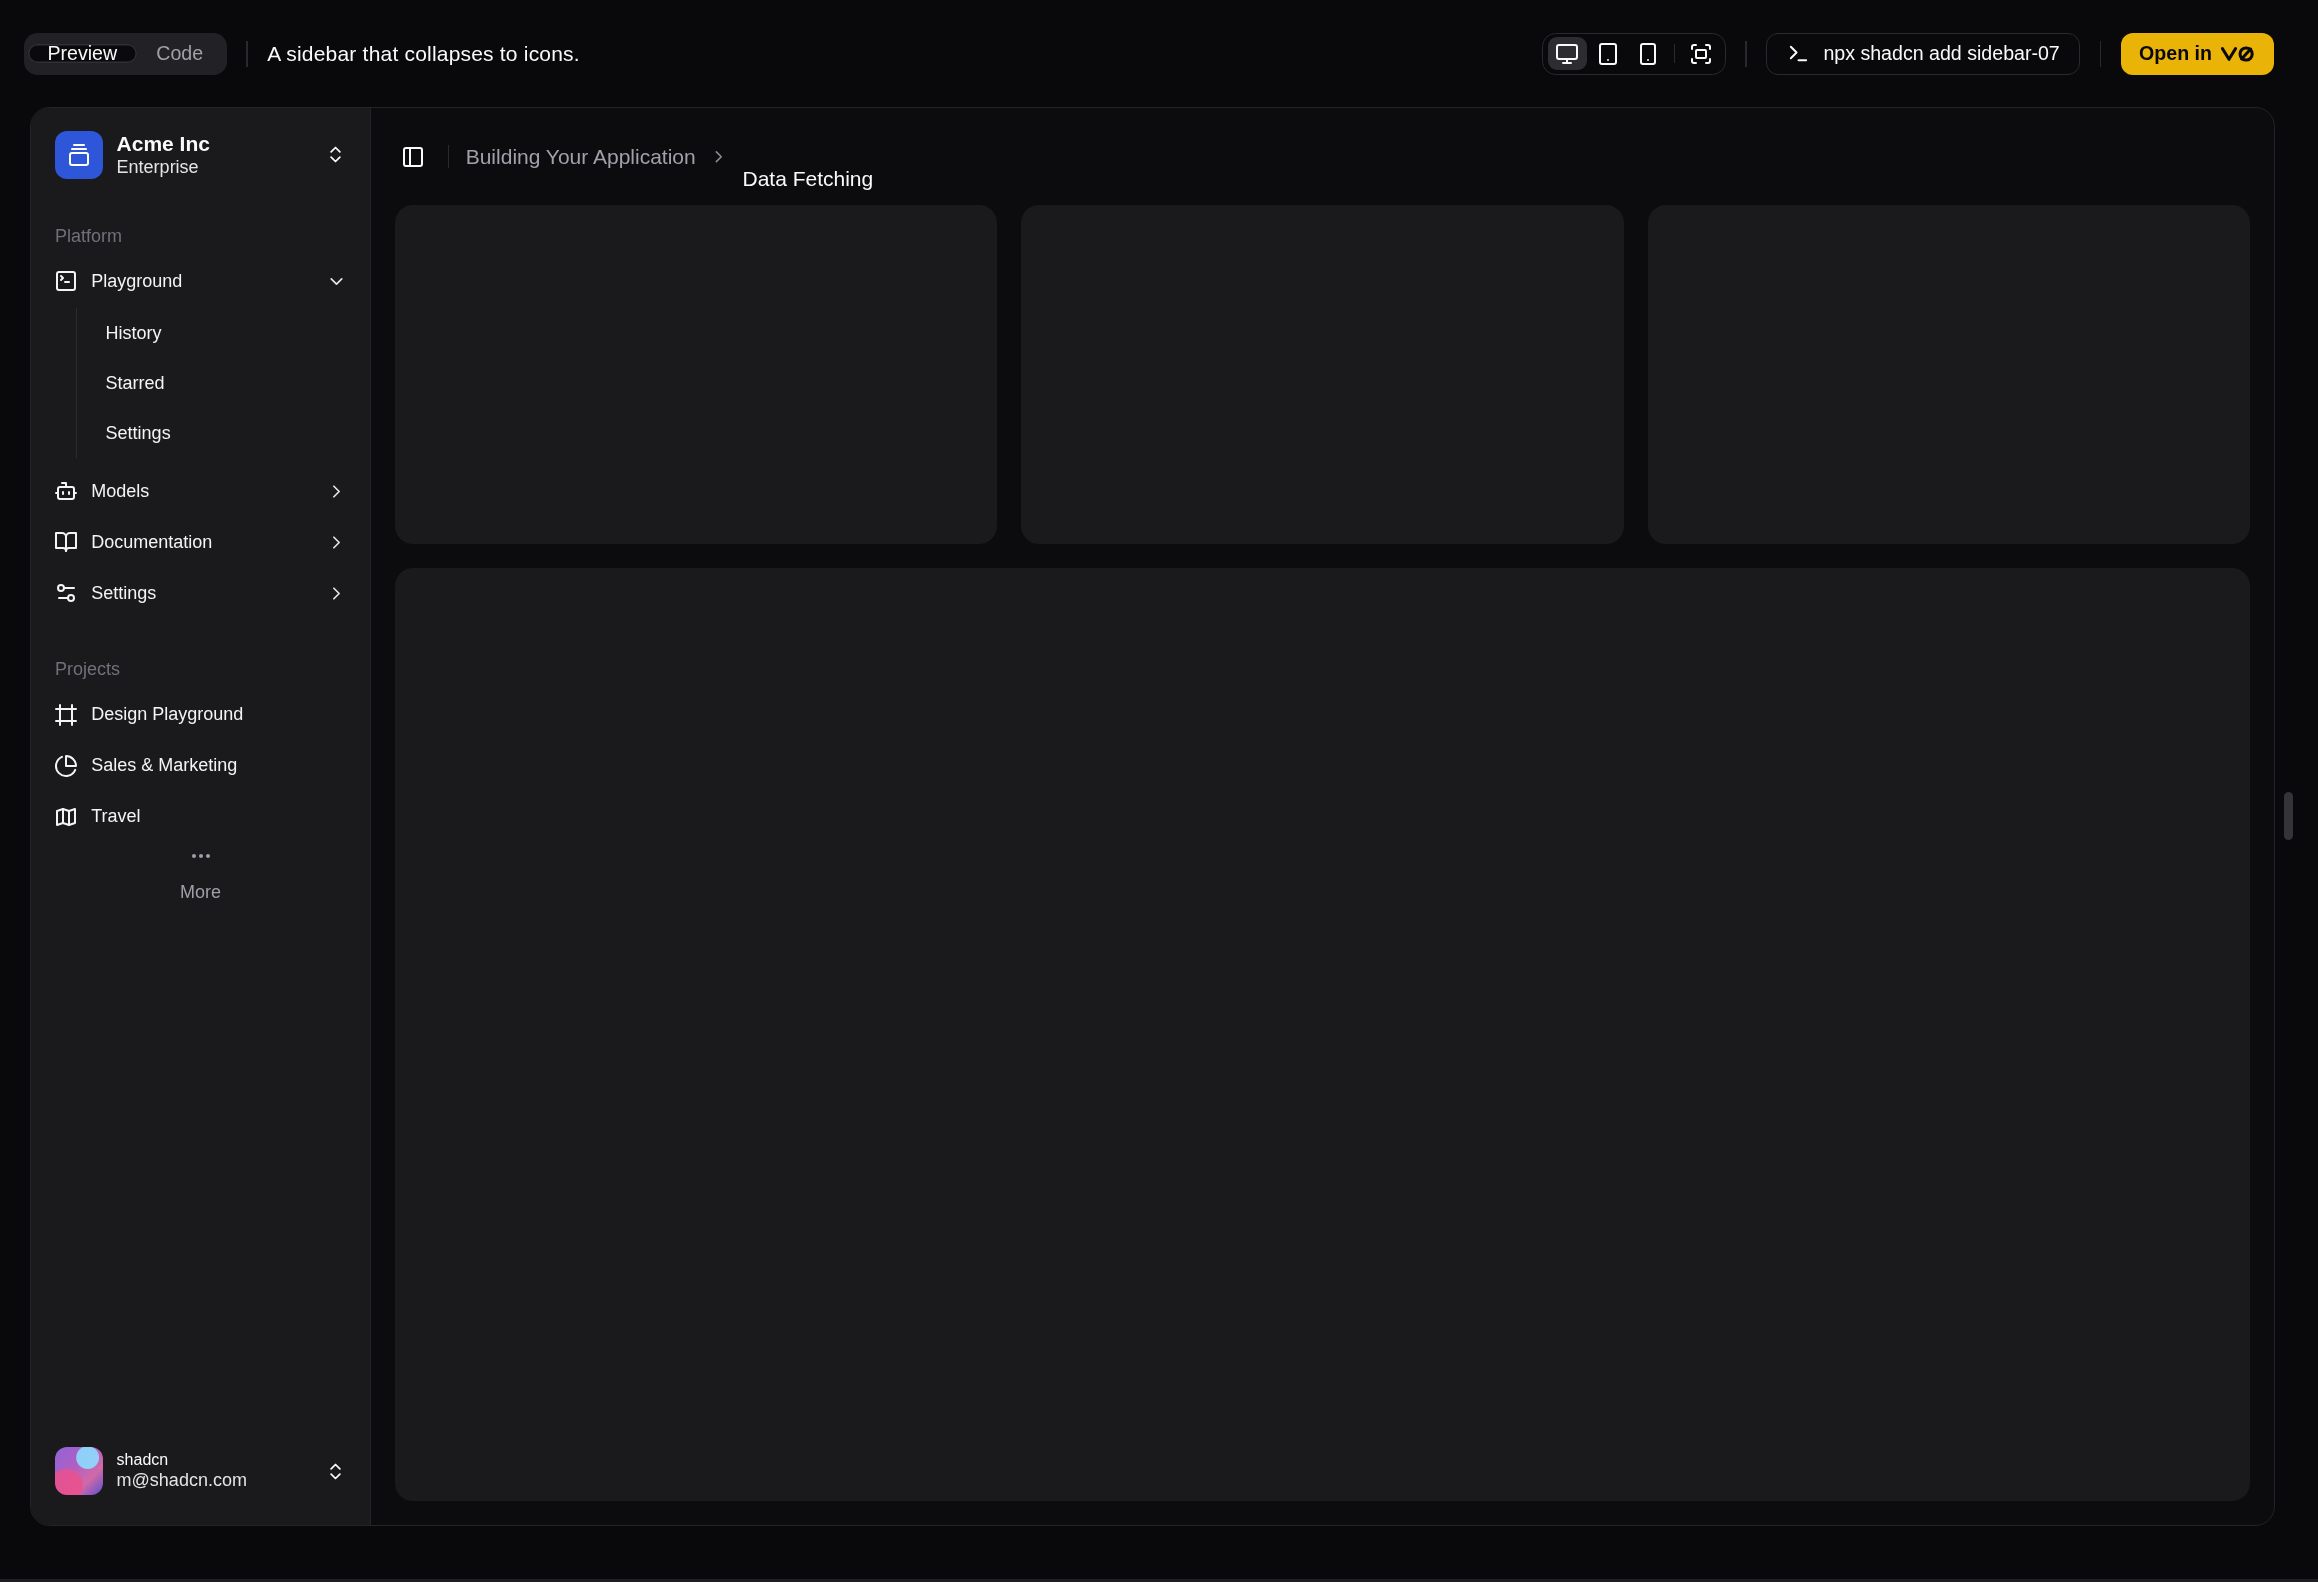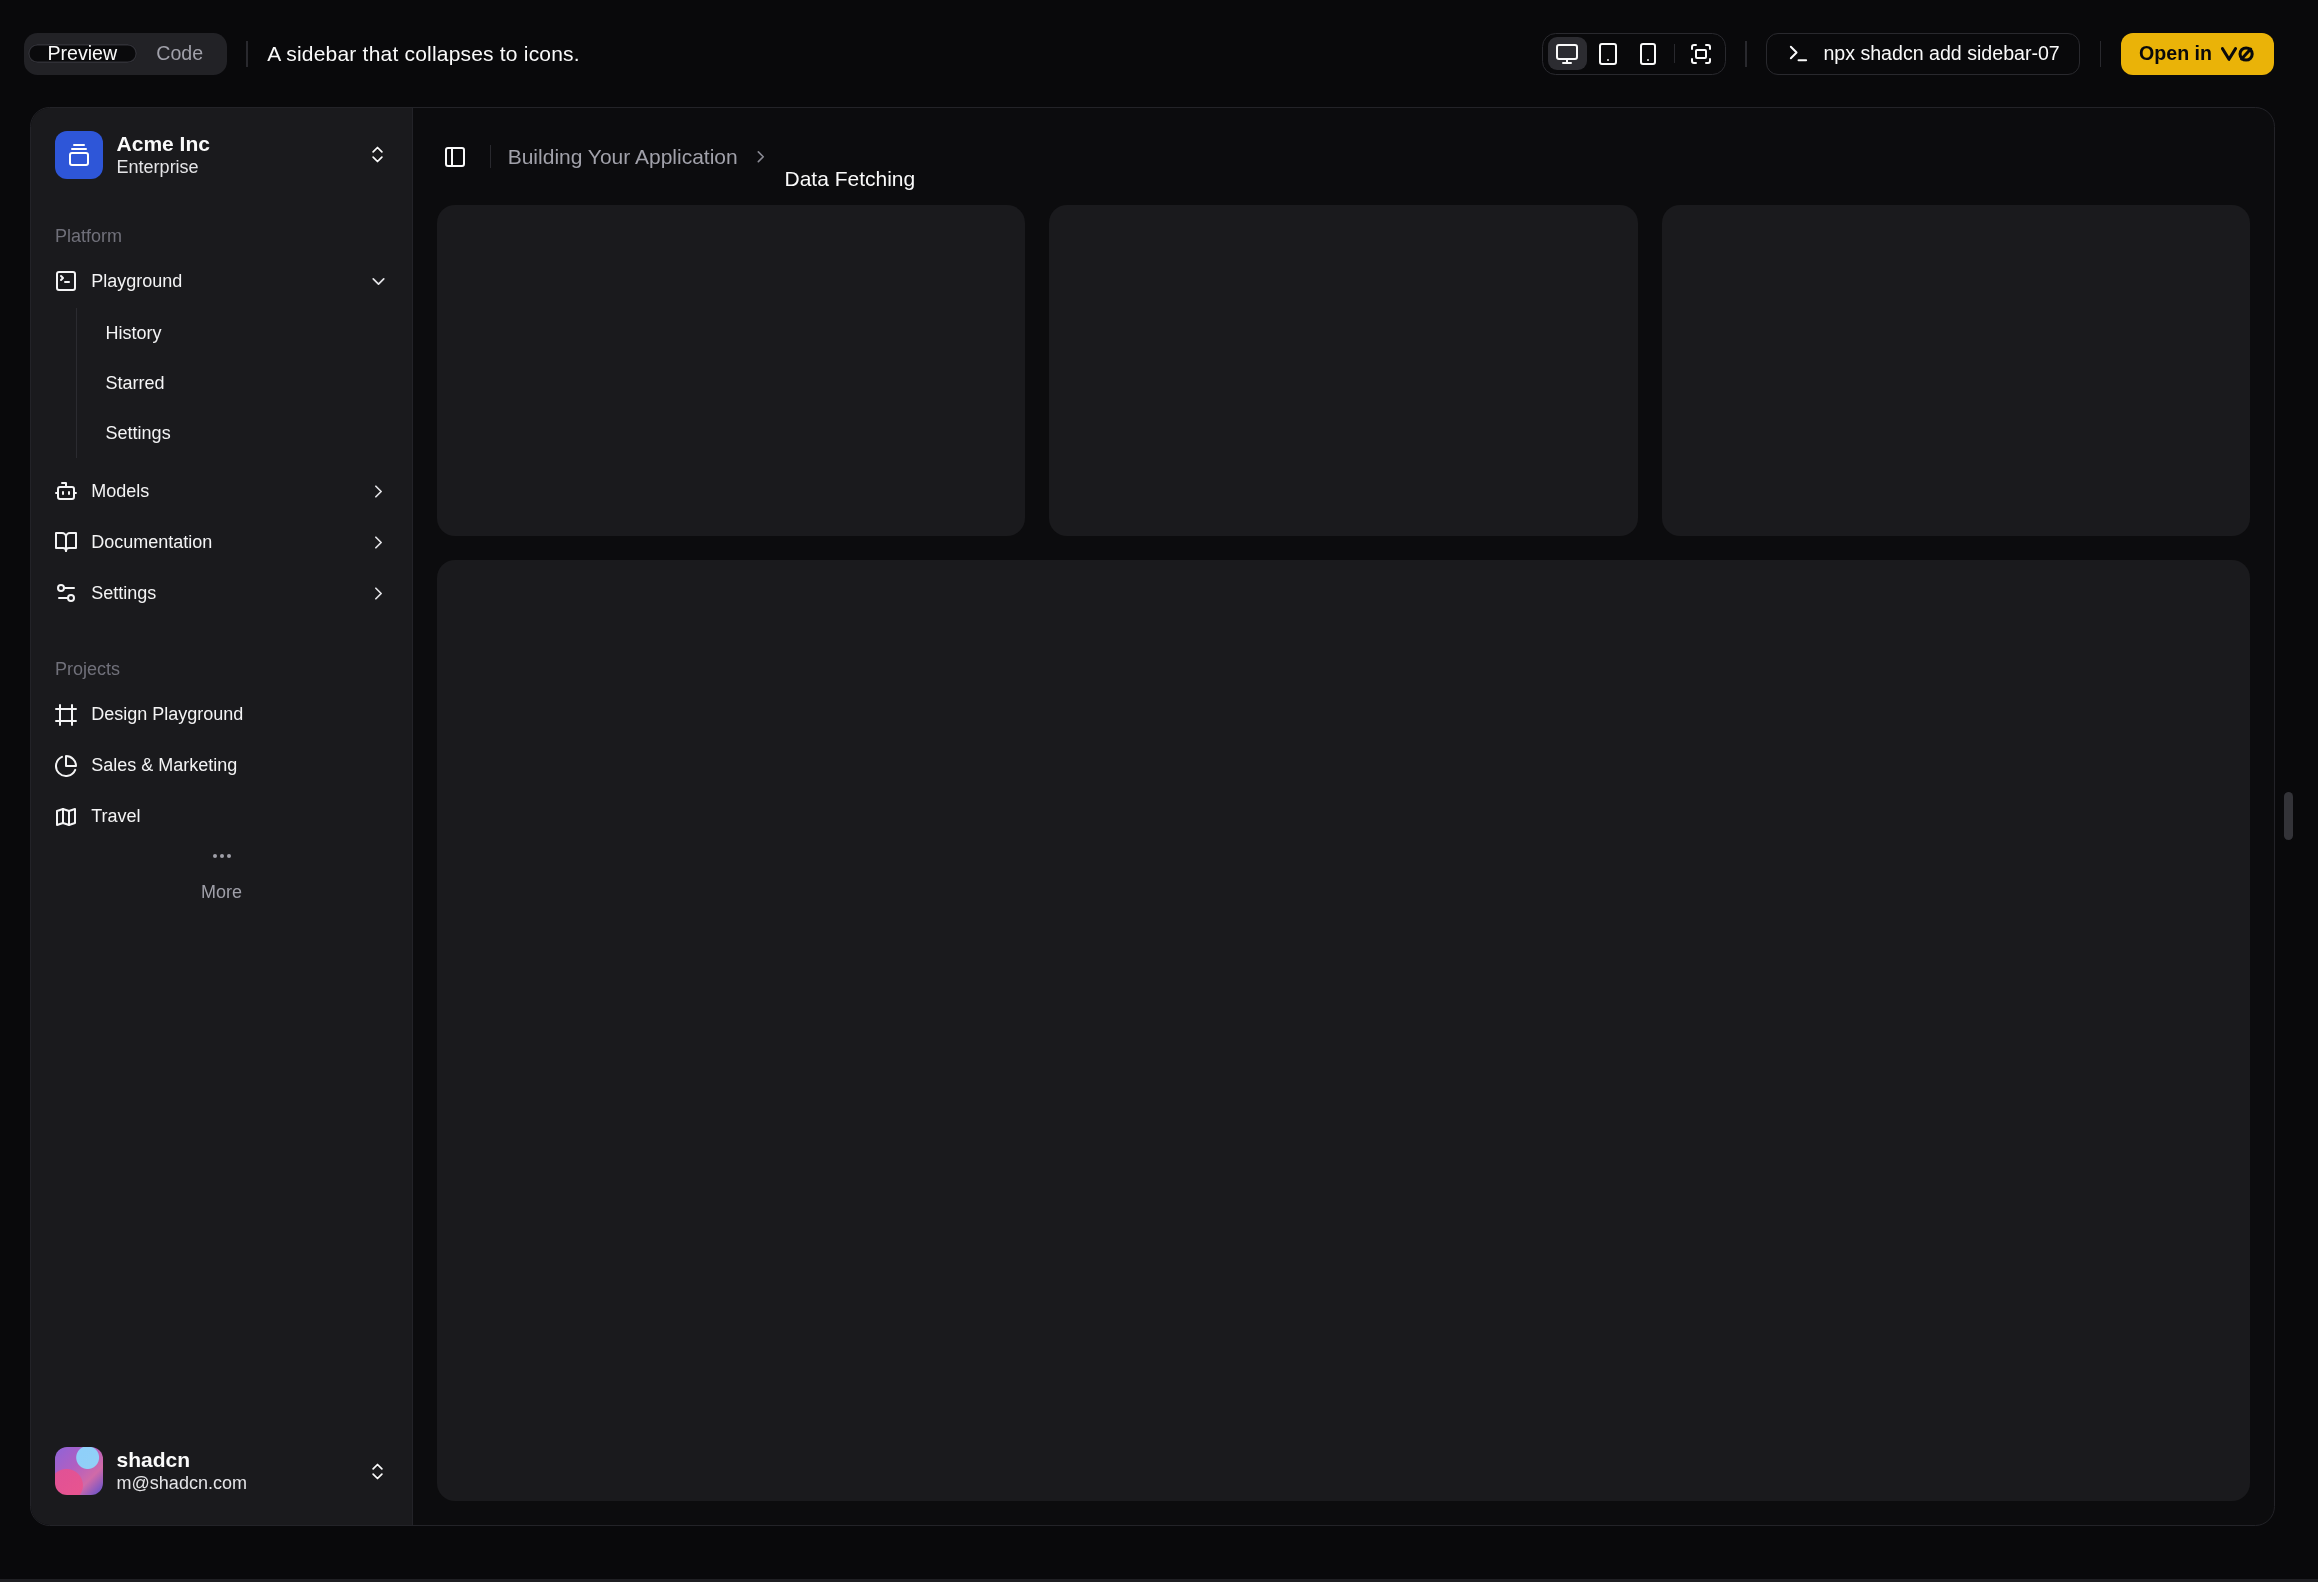--- a/index.html
+++ b/index.html
@@ -67,21 +67,21 @@
   .panel {
     position:absolute; left:30px; top:107px;
     width:2245px; height:1419px;
     background:#0c0c0e;
     border:1.5px solid #232328; border-radius:19.6px;
     display:flex; overflow:hidden;
   }
 
   
   .sidebar {
-    width:382px; flex:none;
+    width:340px; flex:none;
     background:#1a1a1d; border-right:1.5px solid #232328;
     display:flex; flex-direction:column;
     padding:12px 12px 21px;
   }
   .team-btn {
     display:flex; align-items:center; gap:13.6px;
     padding:10.6px 12px; border-radius:12px; cursor:pointer;
   }
   .team-logo {
     width:48px; height:48px; border-radius:12px;
@@ -125,21 +125,21 @@
     padding:9px 12px; border-radius:12px; cursor:pointer;
   }
   .avatar {
     width:48px; height:48px; border-radius:12px; flex:none;
     background:
       radial-gradient(circle at 68% 22%, rgba(140,220,255,.9) 0 22%, rgba(140,220,255,0) 24%),
       radial-gradient(circle at 24% 80%, rgba(235,80,140,.85) 0 30%, rgba(235,80,140,0) 32%),
       linear-gradient(135deg, #8e64d8 0%, #b05fc2 40%, #d06aa8 70%, #5a4fd0 100%);
   }
   .user-meta { display:flex; flex-direction:column; gap:3px; min-width:0; }
-  .user-name { font-size:21px; font-weight:700; line-height:1.1; }
+  .user-name { font-size:16px; font-weight:400; line-height:1.1; }
   .user-email { font-size:18px; line-height:1.1; color:#e4e4e7; }
 
   
   .main { flex:1; display:flex; flex-direction:column; min-width:0; }
   .main-header {
     height:97px; flex:none;
     display:flex; align-items:center; gap:16.6px;
     padding:0 24px;
   }
   .panel-toggle {

